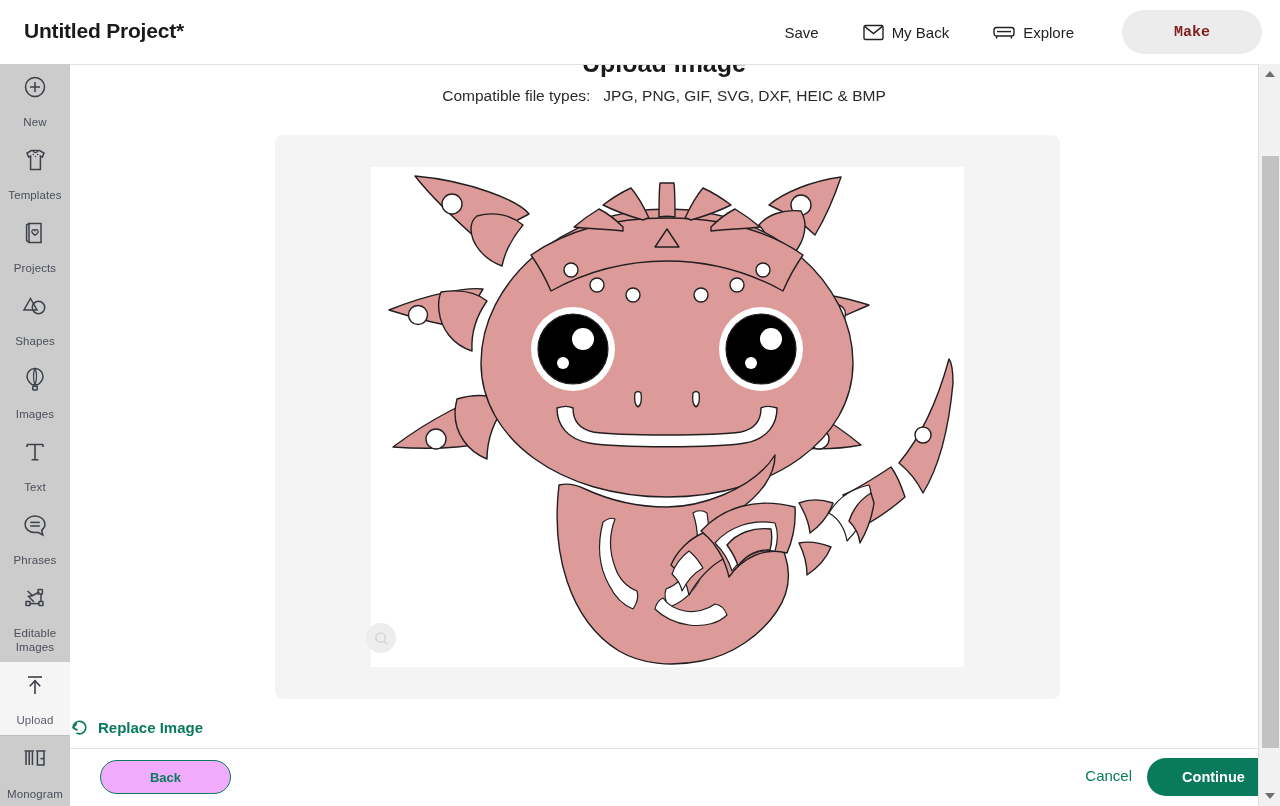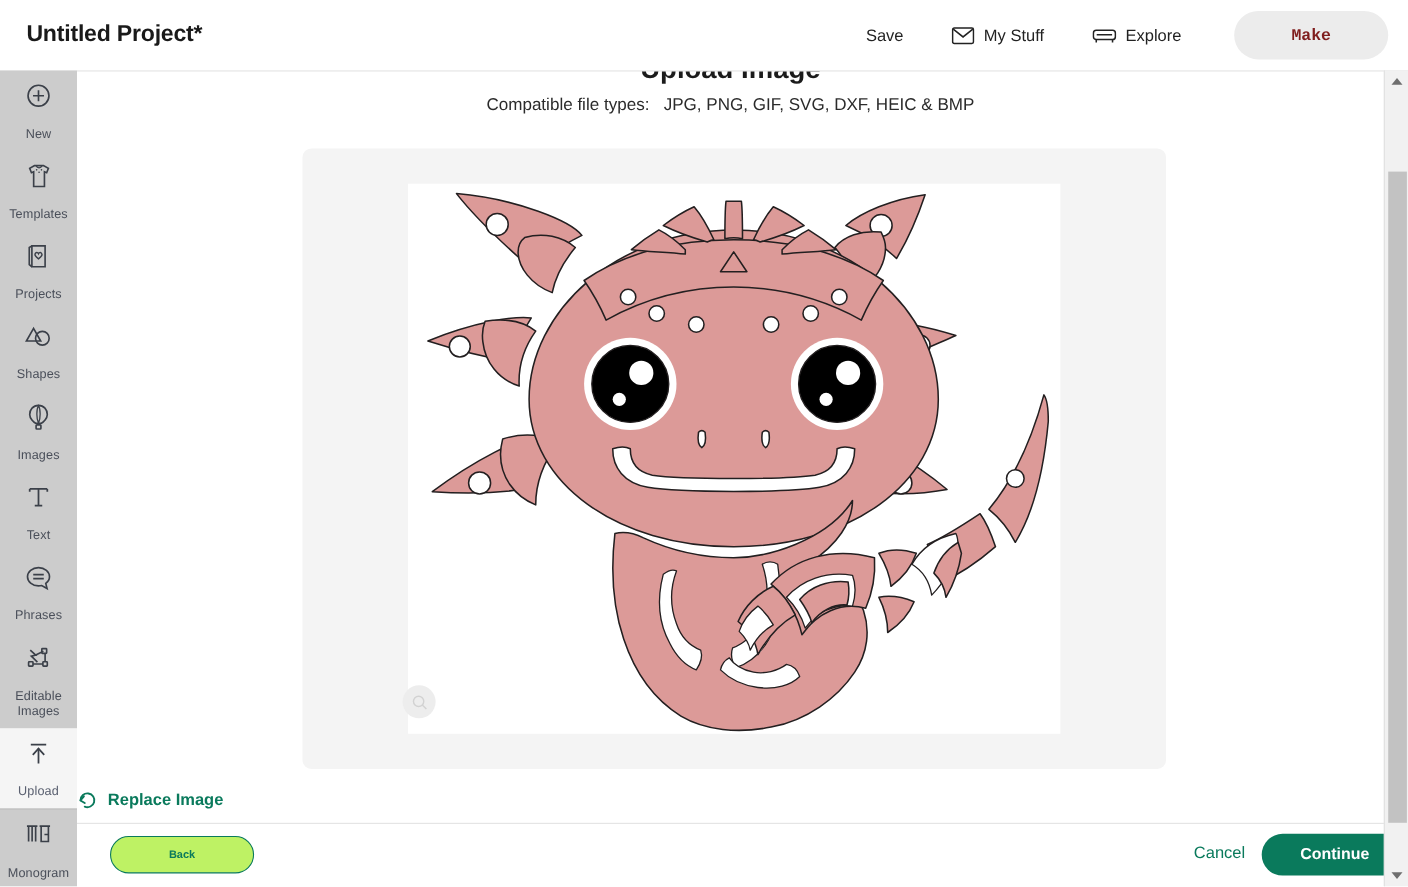--- a/index.html
+++ b/index.html
@@ -113,22 +113,22 @@
   .replace-row .rp-icon { color: #0a7a5c; display: flex; }
 
   
   .bottombar {
     position: absolute; left: 70px; top: 748px; width: 1210px; height: 58px;
     background: #ffffff; border-top: 1px solid #e3e3e3;
   }
   .btn-back {
     position: absolute; left: 30px; top: 11px;
     width: 131px; height: 34px; border-radius: 20px;
-    background: #bef264; border: 1.5px solid #0a7a5c; color: #0a7a5c;
-    font-size: 10px; font-weight: 600; cursor: pointer;
+    background: #f0abfc; border: 1.5px solid #0a7a5c; color: #0a7a5c;
+    font-size: 13px; font-weight: 600; cursor: pointer;
     font-family: "Liberation Sans", sans-serif;
   }
   .btn-cancel {
     position: absolute; right: 148px; top: 18px;
     background: none; border: none; color: #0a7a5c;
     font-size: 15px; cursor: pointer; font-weight: 500;
     font-family: "Liberation Sans", sans-serif;
   }
   .btn-continue {
     position: absolute; right: 0px; top: 9px;
@@ -173,21 +173,21 @@
         <span>Save</span>
       </div>
 
       <div class="tb-item">
         <span class="ic">
           <svg width="21" height="17" viewBox="0 0 21 17" fill="none" stroke="#222" stroke-width="1.4">
             <rect x="1" y="1.5" width="19" height="14" rx="1.5"></rect>
             <path d="M1.6 2.4 L10.5 9.6 L19.4 2.4" fill="none"></path>
           </svg>
         </span>
-        <span>My Stuff</span>
+        <span>My Back</span>
       </div>
 
       <div class="tb-item">
         <span class="ic">
           <svg width="22" height="16" viewBox="0 0 22 16" fill="none" stroke="#222" stroke-width="1.4">
             <rect x="1" y="3.5" width="20" height="8.5" rx="2.6"></rect>
             <line x1="3.6" y1="12.2" x2="3.6" y2="14.6"></line>
             <line x1="18.4" y1="12.2" x2="18.4" y2="14.6"></line>
             <line x1="4" y1="7.6" x2="18" y2="7.6"></line>
           </svg>

